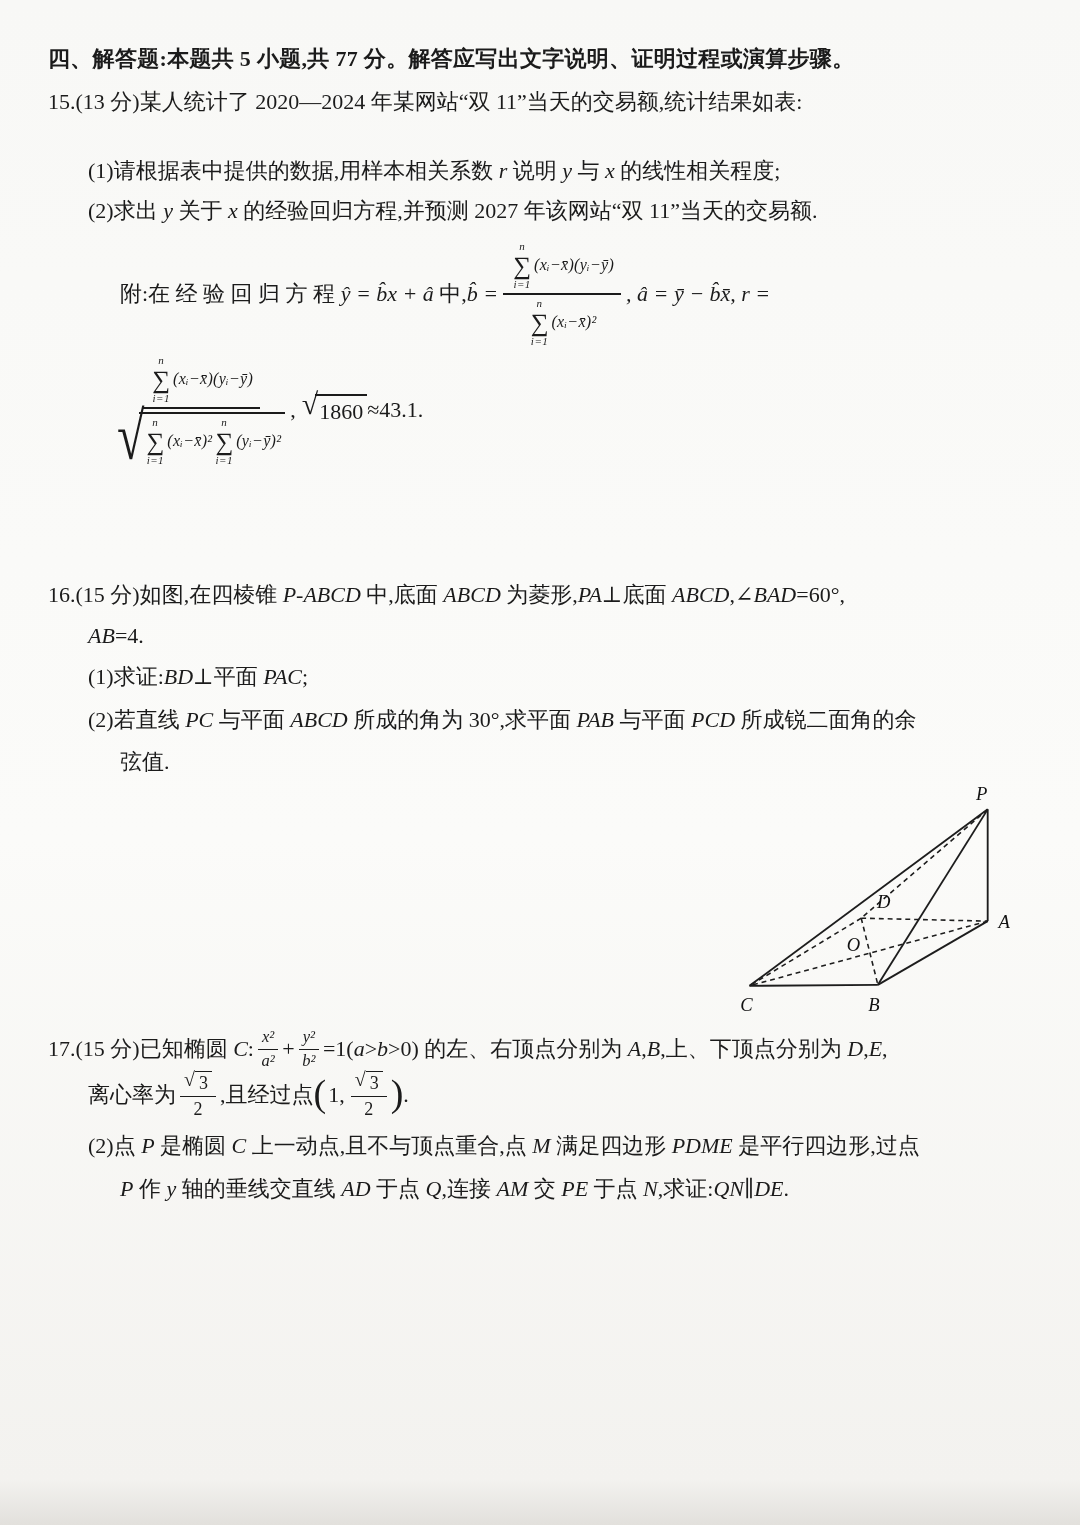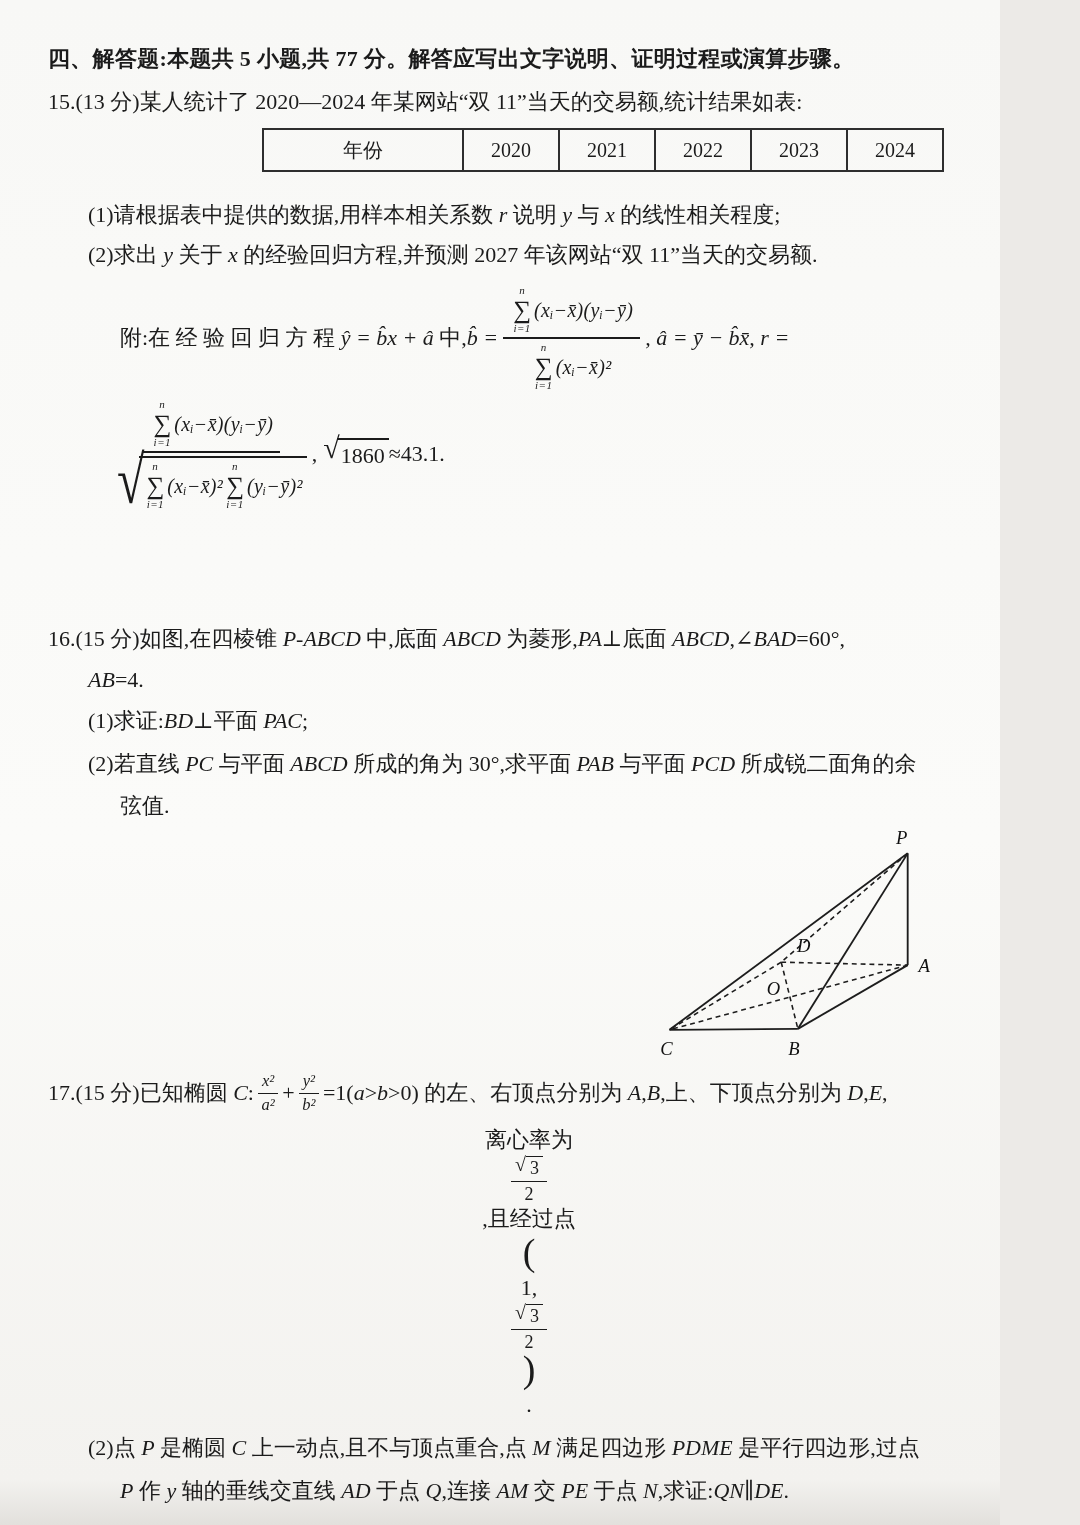--- a/index.html
+++ b/index.html
@@ -3,21 +3,21 @@
 <meta charset="utf-8">
 <style>
   html,body{margin:0;padding:0;}
   body{
     width:1080px;height:1525px;
     background:#eceae7;
     font-family:"Liberation Serif","DejaVu Serif",serif;
   }
   .page{
     position:relative;box-sizing:border-box;
-    width:1000px;height:1525px;overflow:hidden;
+    width:1080px;height:1525px;overflow:hidden;
     padding:44px 30px 0 48px;
     background:linear-gradient(180deg,#f8f8f6 0%,#fbfbf9 55%,#f3f2ef 97%,#e2e0dc 100%);
     color:#1b1b1b;
     font-size:22px;line-height:1.4;
   }
   .bold{font-weight:700;letter-spacing:.3px;}
   .mi{font-style:italic;}
   .tx{font-style:normal;}
   .row{white-space:nowrap;}
   .ind1{margin-left:40px;}
@@ -36,21 +36,21 @@
   td.val{width:82px;}
 
   
   .mline{display:flex;align-items:center;}
   .frac{display:inline-flex;flex-direction:column;align-items:center;margin:0 5px;vertical-align:middle;}
   .frac .fnum{display:inline-flex;align-items:center;justify-content:center;padding:0 7px 3px;border-bottom:2px solid #1b1b1b;}
   .frac .fden{display:inline-flex;align-items:center;justify-content:center;padding-top:3px;}
   .bigsum{display:inline-flex;flex-direction:column;align-items:center;line-height:1;margin:0 3px;}
   .bigsum .lim{font-size:11px;font-style:italic;letter-spacing:.5px;}
   .bigsum .sigma{font-size:25px;line-height:1;padding:1px 0;}
-  .mexpr{font-style:italic;font-size:20px;letter-spacing:.3px;}
+  .mexpr{font-style:italic;font-size:16px;letter-spacing:.3px;}
   .rad{line-height:.8;font-style:normal;}
   .rad.mid{font-size:30px;margin-right:-3px;transform:translateY(-2px);}
   .rad.big{font-size:50px;transform:scaleY(1.35) translateY(-2px);margin-right:-5px;}
   .ssqrt{display:inline-flex;align-items:flex-start;}
   .ssqrt .rarg{border-top:2px solid #1b1b1b;padding:1px 4px 0;}
   .radgroup{display:inline-flex;align-items:center;border-top:2px solid #1b1b1b;padding:3px 4px 0;}
   .sfrac{display:inline-flex;flex-direction:column;align-items:center;margin:0 4px;font-size:16.5px;line-height:1.15;}
   .sfrac .fnum{padding:0 4px 2px;border-bottom:1.7px solid #1b1b1b;display:inline-flex;justify-content:center;}
   .sfrac .fden{padding-top:2px;}
   .bigparen{font-size:38px;font-weight:400;line-height:1;transform:translateY(-2px);}
@@ -63,28 +63,20 @@
 <body>
 
 <div class="page">
 
   <div class="row bold">四、解答题:本题共 5 小题,共 77 分。解答应写出文字说明、证明过程或演算步骤。</div>
 
   <div class="row" style="margin-top:12px;">15.(13 分)某人统计了 2020—2024 年某网站“双 11”当天的交易额,统计结果如表:</div>
 
   <table class="stats">
     <tbody>
-        <tr>
-      <td class="lab">年份</td>
-      <td class="val">2020</td>
-      <td class="val">2021</td>
-      <td class="val">2022</td>
-      <td class="val">2023</td>
-      <td class="val">2024</td>
-    </tr>
   </tbody>
     </table>
 
   <div class="row ind1" style="margin-top:28px;"><span class="tx">(1)请根据表中提供的数据,用样本相关系数 </span><span class="mi">r</span><span class="tx"> 说明 </span><span class="mi">y</span><span class="tx"> 与 </span><span class="mi">x</span><span class="tx"> 的线性相关程度;</span></div>
   <div class="row ind1" style="margin-top:10px;"><span class="tx">(2)求出 </span><span class="mi">y</span><span class="tx"> 关于 </span><span class="mi">x</span><span class="tx"> 的经验回归方程,并预测 2027 年该网站“双 11”当天的交易额.</span></div>
 
   <div class="mline ind2" style="margin-top:14px;">
     <span><span class="tx">附:在 经 验 回 归 方 程 </span><span class="mi">ŷ = b̂x + â</span><span class="tx"> 中,</span><span class="mi">b̂ =</span></span>
     <span class="frac">
       <span class="fnum">
@@ -184,21 +176,21 @@
       <span class="fden">a²</span>
     </span>
     <span>+</span>
     <span class="sfrac mi">
       <span class="fnum">y²</span>
       <span class="fden">b²</span>
     </span>
     <span><span class="tx">=1(</span><span class="mi">a</span><span class="tx">&gt;</span><span class="mi">b</span><span class="tx">&gt;0)</span><span class="tx"> 的左、右顶点分别为 </span><span class="mi">A</span><span class="tx">,</span><span class="mi">B</span><span class="tx">,上、下顶点分别为 </span><span class="mi">D</span><span class="tx">,</span><span class="mi">E</span><span class="tx">,</span></span>
   </div>
 
-  <div class="mline ind1" style="margin-top:10px;flex-direction:column;">
+  <div class="mline ind1" style="">
     <span>离心率为</span>
     <span class="sfrac" style="font-size:18px;">
       <span class="fnum">
         <span class="ssqrt">
           <span class="rad" style="font-size:20px;">√</span>
           <span class="rarg" style="border-top-width:1.7px;">3</span>
         </span>
       </span>
       <span class="fden">2</span>
     </span>

